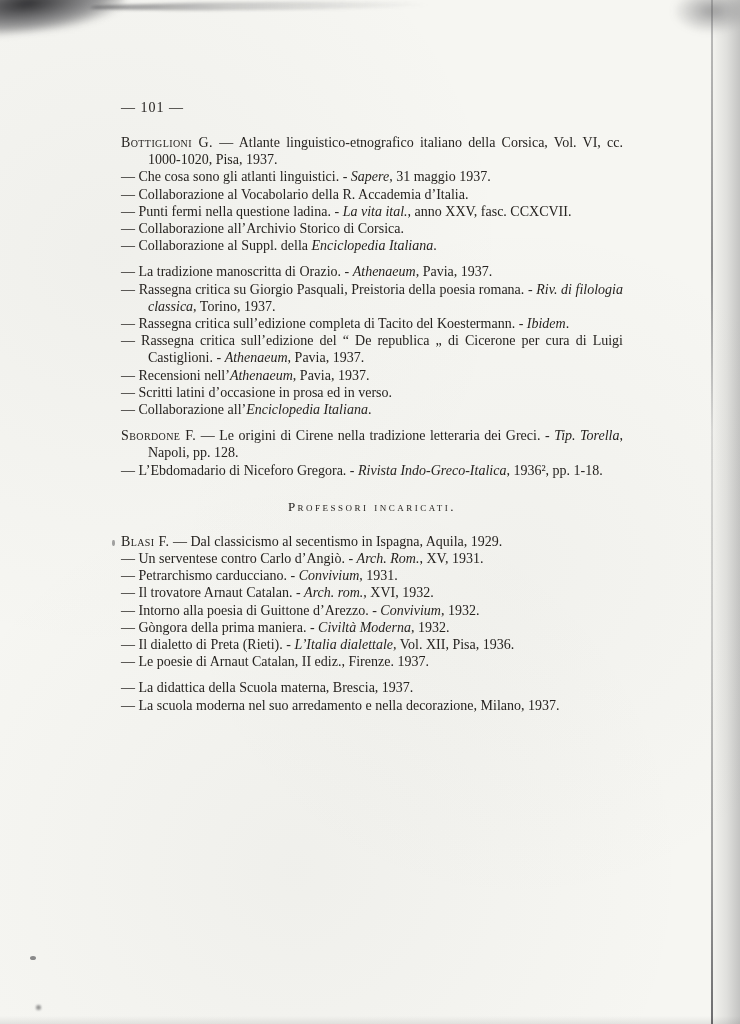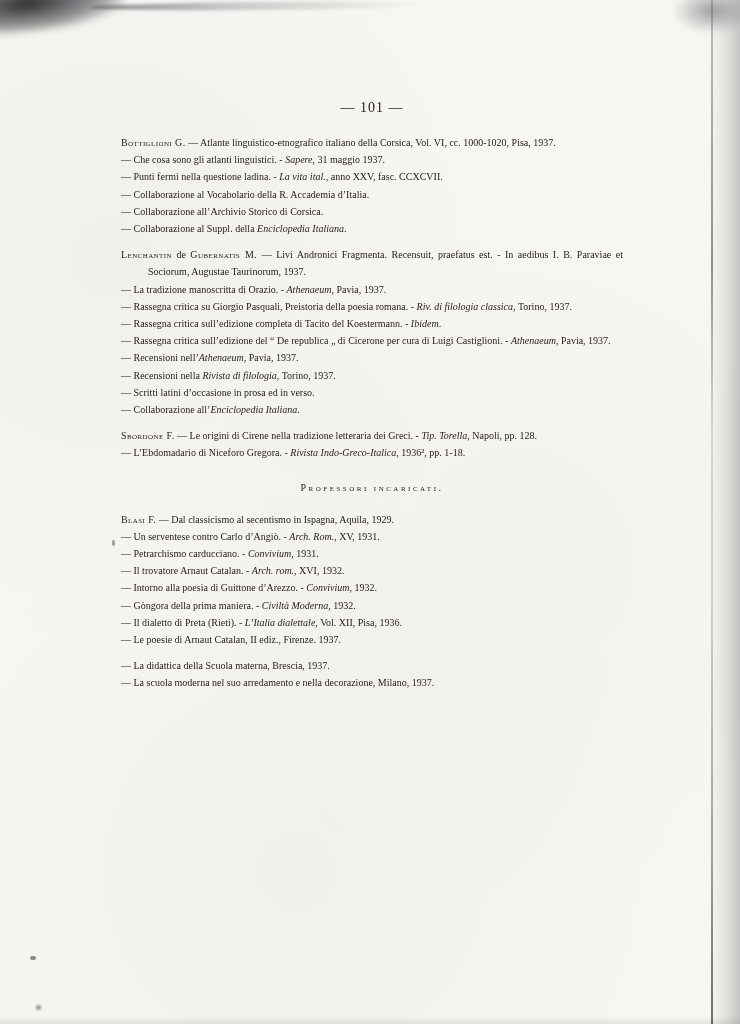--- a/index.html
+++ b/index.html
@@ -12,38 +12,37 @@
     background-color: #f6f6f2;
     background-image:
       radial-gradient(circle at 15% 25%, rgba(120,120,115,0.05), transparent 40%),
       radial-gradient(circle at 70% 55%, rgba(120,120,115,0.04), transparent 45%),
       radial-gradient(circle at 40% 85%, rgba(120,120,115,0.05), transparent 40%);
     font-family: "Liberation Serif", "DejaVu Serif", serif;
     color: #262320;
   }
   .content { position: absolute; left: 121px; top: 100px; width: 502px; }
   .page-number {
-    text-align: center;
     font-size: 14px;
     letter-spacing: 1px;
     margin: 0 0 18px 0;
   }
   .entry-group { margin-bottom: 9px; }
   .entry {
     margin: 0;
     padding-left: 27px;
     text-indent: -27px;
     text-align: justify;
-    font-size: 10px;
+    font-size: 14px;
     line-height: 17.2px;
   }
   .section-heading {
     text-align: center;
     font-variant: small-caps;
-    font-size: 10px;
+    font-size: 13px;
     letter-spacing: 2.5px;
     margin: 20px 0 18px 0;
   }
   .sc { font-variant: small-caps; letter-spacing: 0.4px; }
   .it { font-style: italic; }
 
   
   .artifact { position: absolute; pointer-events: none; }
   .smudge-top-left {
     top: -18px; left: -25px; width: 150px; height: 48px;
@@ -93,33 +92,31 @@
   <div class="artifact speck-bottom-1"></div>
   <div class="artifact speck-bottom-2"></div>
   <div class="artifact speck-mid-left"></div>
 
   <div class="content">
     <p class="page-number">— 101 —</p>
     <div>
         <div class="entry-group">
           <p class="entry"><span class="sc">Bottiglioni G.</span><span> — Atlante linguistico-etnografico italiano della Corsica, Vol. VI, cc. 1000-1020, Pisa, 1937.</span></p>
           <p class="entry"><span>— Che cosa sono gli atlanti linguistici. - </span><span class="it">Sapere</span><span>, 31 maggio 1937.</span></p>
+          <p class="entry"><span>— Collaborazione al Vocabolario della R. Accademia d’Italia.</span></p>
           <p class="entry"><span>— Punti fermi nella questione ladina. - </span><span class="it">La vita ital.</span><span>, anno XXV, fasc. CCXCVII.</span></p>
-          <p class="entry"><span>— Collaborazione al Vocabolario della R. Accademia d’Italia.</span></p>
           <p class="entry"><span>— Collaborazione all’Archivio Storico di Corsica.</span></p>
           <p class="entry"><span>— Collaborazione al Suppl. della </span><span class="it">Enciclopedia Italiana</span><span>.</span></p>
         </div>
         <div class="entry-group">
-          <p class="entry"><span class="sc">Lenchantin</span><span> de </span><span class="sc">Gubernatis M.</span><span> — Livi Andronici Fragmenta. Recensuit, praefatus est. - In aedibus I. B. Paraviae et Sociorum, Augustae Taurinorum, 1937.</span></p>
           <p class="entry"><span>— La tradizione manoscritta di Orazio. - </span><span class="it">Athenaeum</span><span>, Pavia, 1937.</span></p>
           <p class="entry"><span>— Rassegna critica su Giorgio Pasquali, Preistoria della poesia romana. - </span><span class="it">Riv. di filologia classica</span><span>, Torino, 1937.</span></p>
           <p class="entry"><span>— Rassegna critica sull’edizione completa di Tacito del Koestermann. - </span><span class="it">Ibidem</span><span>.</span></p>
           <p class="entry"><span>— Rassegna critica sull’edizione del “ De republica „ di Cicerone per cura di Luigi Castiglioni. - </span><span class="it">Athenaeum</span><span>, Pavia, 1937.</span></p>
           <p class="entry"><span>— Recensioni nell’</span><span class="it">Athenaeum</span><span>, Pavia, 1937.</span></p>
-          <p class="entry"><span>— Recensioni nella </span><span class="it">Rivista di filologia</span><span>, Torino, 1937.</span></p>
           <p class="entry"><span>— Scritti latini d’occasione in prosa ed in verso.</span></p>
           <p class="entry"><span>— Collaborazione all’</span><span class="it">Enciclopedia Italiana</span><span>.</span></p>
         </div>
         <div class="entry-group">
           <p class="entry"><span class="sc">Sbordone F.</span><span> — Le origini di Cirene nella tradizione letteraria dei Greci. - </span><span class="it">Tip. Torella</span><span>, Napoli, pp. 128.</span></p>
           <p class="entry"><span>— L’Ebdomadario di Niceforo Gregora. - </span><span class="it">Rivista Indo-Greco-Italica</span><span>, 1936², pp. 1-18.</span></p>
         </div>
         <div class="section-heading">Professori incaricati.</div>
         <div class="entry-group">
           <p class="entry"><span class="sc">Blasi F.</span><span> — Dal classicismo al secentismo in Ispagna, Aquila, 1929.</span></p>

